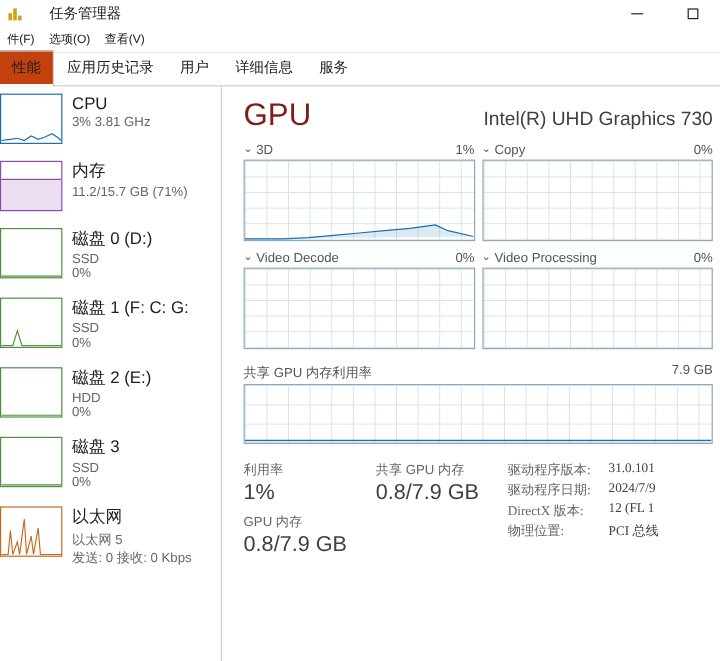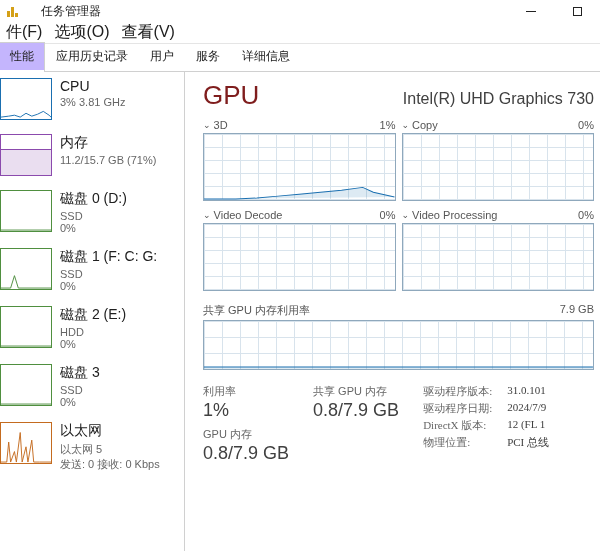--- a/index.html
+++ b/index.html
@@ -8,25 +8,25 @@
   .titlebar .icon { width: 14px; height: 14px; margin-right: 5px; position: relative; }
   .titlebar .icon .bar { position: absolute; bottom: 1px; background: #d4a017; width: 3px; }
   .titlebar .icon .b1 { left: 1px; height: 6px; }
   .titlebar .icon .b2 { left: 5px; height: 10px; }
   .titlebar .icon .b3 { left: 9px; height: 4px; }
   .titlebar .title { font-size: 12px; }
   .win-controls { position: absolute; right: 0; top: 0; display: flex; }
   .win-btn { width: 46px; height: 22px; display: flex; align-items: center; justify-content: center; font-family: "Segoe MDL2 Assets", sans-serif; font-size: 10px; color: #222; }
   .win-btn .sq { width: 9px; height: 9px; border: 1px solid #222; }
   .win-btn .min { width: 10px; height: 1px; background: #222; }
-  .menubar { height: 22px; display: flex; align-items: center; padding-left: 0; font-size: 16px; border-bottom: 1px solid #e5e5e5; }
+  .menubar { height: 22px; display: flex; align-items: center; padding-left: 0; font-size: 10px; border-bottom: 1px solid #e5e5e5; }
   .menubar .menu-item { padding: 0 6px; }
   .tabs { height: 28px; display: flex; align-items: flex-end; border-bottom: 1px solid #d0d0d0; font-size: 12px; }
   .tabs .tab { padding: 5px 10px 6px 10px; border: 1px solid transparent; border-bottom: none; position: relative; }
-  .tabs .tab.active { border-color: #d0d0d0; background: #c4b5fd; }
+  .tabs .tab.active { border-color: #d0d0d0; background: #c2410c; }
   .tabs .tab.active::after { content: ""; position: absolute; left: 0; right: 0; bottom: -1px; height: 2px; background: #fff; }
   .tabs .tab:first-child { border-left: none; }
   .body { display: flex; height: calc(551px - 22px - 22px - 28px); }
   .sidebar { width: 185px; border-right: 1px solid #d0d0d0; overflow: hidden; }
   .side-item { display: flex; padding: 6px 4px 8px 0; border-bottom: none; }
   .thumb { width: 52px; height: 42px; border: 1px solid #1a6fb0; margin-left: 0; margin-right: 8px; position: relative; overflow: hidden; flex: 0 0 52px; }
   .thumb.cpu svg, .thumb.mem svg, .thumb.disk svg, .thumb.net svg { position: absolute; inset: 0; width: 100%; height: 100%; }
   .thumb.mem .fill { position: absolute; left: 0; right: 0; bottom: 0; height: 65%; background: rgba(139, 74, 173, 0.18); border-top: 1px solid #8b4aad; }
   .thumb.mem { border-color: #8b4aad; }
   .thumb.disk { border-color: #4f8f3f; }
@@ -82,22 +82,22 @@
 <div class="menubar">
   <span class="menu-item">件(F)</span>
   <span class="menu-item">选项(O)</span>
   <span class="menu-item">查看(V)</span>
 </div>
 
 <div class="tabs">
   <div class="tab active">性能</div>
   <div class="tab">应用历史记录</div>
   <div class="tab">用户</div>
+  <div class="tab">详细信息</div>
   <div class="tab">服务</div>
-  <div class="tab">详细信息</div>
 </div>
 
 <div class="body">
 
   <div class="sidebar">
     <div class="side-item">
       <div class="thumb cpu">
         <svg viewBox="0 0 52 42" preserveAspectRatio="none">
             <polyline points="0,40 8,39 14,38 20,40 26,36 32,39 38,37 44,34 50,38 52,40" fill="none" stroke="#1a6fb0" stroke-width="1"></polyline>
           </svg>

